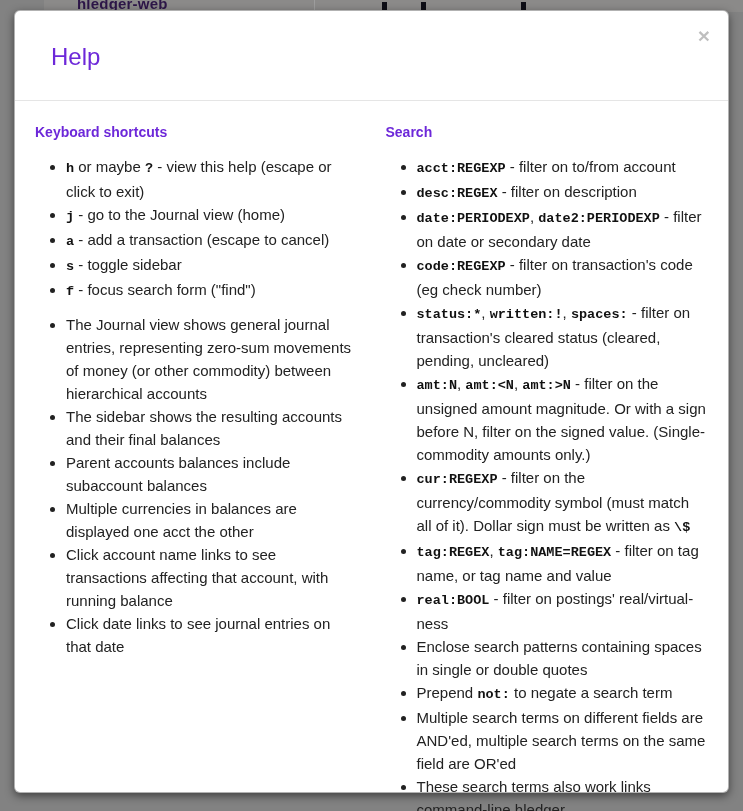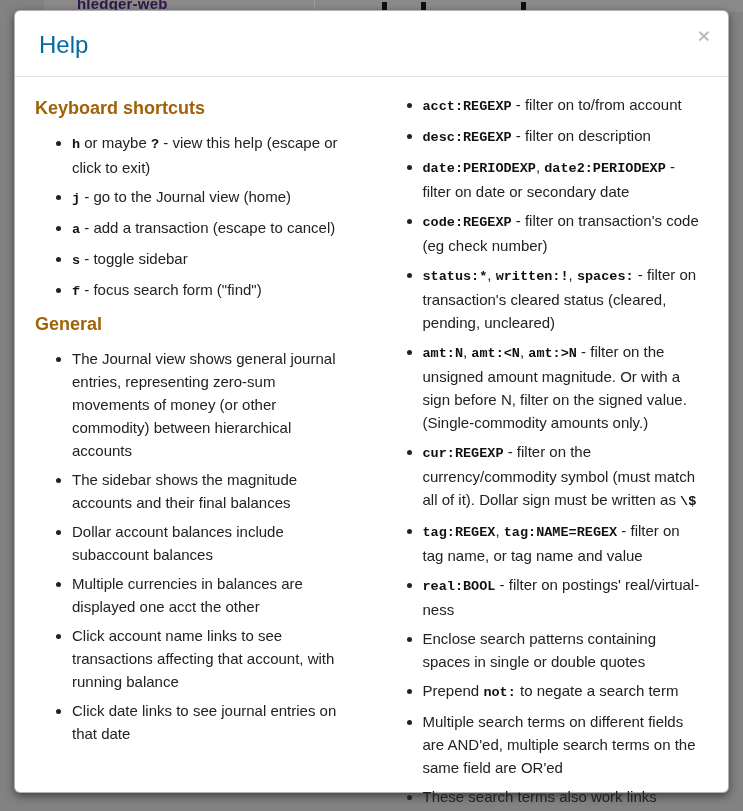--- a/index.html
+++ b/index.html
@@ -31,47 +31,47 @@
     border:1px solid rgba(0,0,0,0.3);
     border-radius:6px;
     box-shadow:0 3px 9px rgba(0,0,0,0.5);
   }
   .modal-header {
     position:relative;
     padding:15px 20px 13px 20px;
     border-bottom:1px solid #e5e5e5;
   }
   .modal-title {
-    margin:4px;
+    margin:16px;
     font-size:24px; font-weight:normal; line-height:29px;
-    color:#0369a1;
+    color:#6d28d9;
   }
   .close-button {
     position:absolute; right:14px; top:12px;
     border:none; background:transparent; padding:2px 4px;
     font-size:21px; font-weight:bold; line-height:1;
     color:#000; opacity:0.25; cursor:pointer;
     font-family:"Liberation Sans", sans-serif;
   }
   .modal-body { padding:10px 20px 20px 20px; }
   .cols { display:flex; }
   .help-col { width:50%; box-sizing:border-box; }
   .help-col.left  { padding-right:14px; }
   .help-col.right { padding-left:14px; }
 
   .section-heading {
-    font-size:18px; font-weight:bold; color:#a16207;
+    font-size:14px; font-weight:bold; color:#6d28d9;
     margin:12px 0 14px 0; line-height:18px;
   }
   .help-list {
     margin:0 0 10px 0; padding:0 0 0 31px;
     font-size:15px; line-height:23px; color:#222222;
     list-style:disc;
   }
-  .help-list li { margin:6px; padding:0; }
+  .help-list li { margin:0; padding:0; }
   .help-list code {
     font-family:"Liberation Mono", monospace;
     font-weight:bold; font-size:13.5px; color:#111111;
     white-space:nowrap;
   }
 </style>
 </head>
 <body>
 
 <div class="page-behind">
@@ -92,34 +92,34 @@
     <div class="cols">
       <div class="help-col left">
           <h4 class="section-heading">Keyboard shortcuts</h4>
           <ul class="help-list">
             <li><code>h</code> or maybe <code>?</code> - view this help (escape or click to exit)</li>
             <li><code>j</code> - go to the Journal view (home)</li>
             <li><code>a</code> - add a transaction (escape to cancel)</li>
             <li><code>s</code> - toggle sidebar</li>
             <li><code>f</code> - focus search form ("find")</li>
           </ul>
-          <h4 class="section-heading">General</h4>
           <ul class="help-list">
             <li>The Journal view shows general journal entries, representing zero-sum movements of money (or other commodity) between hierarchical accounts</li>
-            <li>The sidebar shows the magnitude accounts and their final balances</li>
-            <li>Dollar account balances include subaccount balances</li>
+            <li>The sidebar shows the resulting accounts and their final balances</li>
+            <li>Parent accounts balances include subaccount balances</li>
             <li>Multiple currencies in balances are displayed one acct the other</li>
             <li>Click account name links to see transactions affecting that account, with running balance</li>
             <li>Click date links to see journal entries on that date</li>
           </ul>
         </div>
       <div class="help-col right">
+          <h4 class="section-heading">Search</h4>
           <ul class="help-list">
             <li><code>acct:REGEXP</code> - filter on to/from account</li>
-            <li><code>desc:REGEXP</code> - filter on description</li>
+            <li><code>desc:REGEX</code> - filter on description</li>
             <li><code>date:PERIODEXP</code>, <code>date2:PERIODEXP</code> - filter on date or secondary date</li>
             <li><code>code:REGEXP</code> - filter on transaction's code (eg check number)</li>
             <li><code>status:*</code>, <code>written:!</code>, <code>spaces:</code> - filter on transaction's cleared status (cleared, pending, uncleared)</li>
             <li><code>amt:N</code>, <code>amt:&lt;N</code>, <code>amt:&gt;N</code> - filter on the unsigned amount magnitude. Or with a sign before N, filter on the signed value. (Single-commodity amounts only.)</li>
             <li><code>cur:REGEXP</code> - filter on the currency/commodity symbol (must match all of it). Dollar sign must be written as <code>\$</code></li>
             <li><code>tag:REGEX</code>, <code>tag:NAME=REGEX</code> - filter on tag name, or tag name and value</li>
             <li><code>real:BOOL</code> - filter on postings' real/virtual-ness</li>
             <li>Enclose search patterns containing spaces in single or double quotes</li>
             <li>Prepend <code>not:</code> to negate a search term</li>
             <li>Multiple search terms on different fields are AND'ed, multiple search terms on the same field are OR'ed</li>

